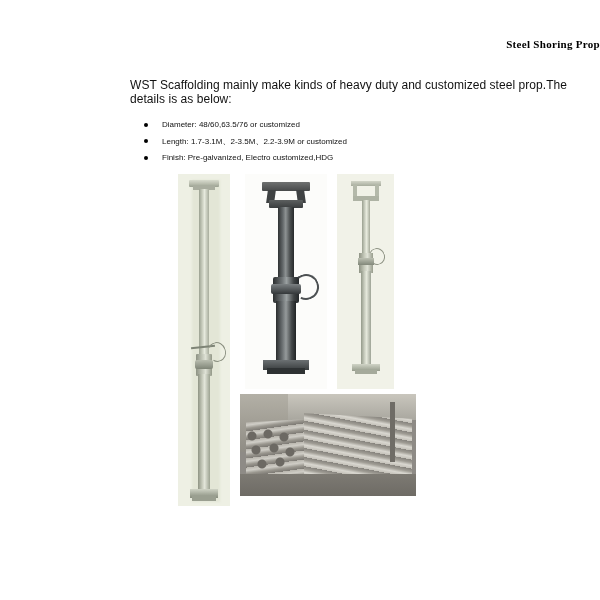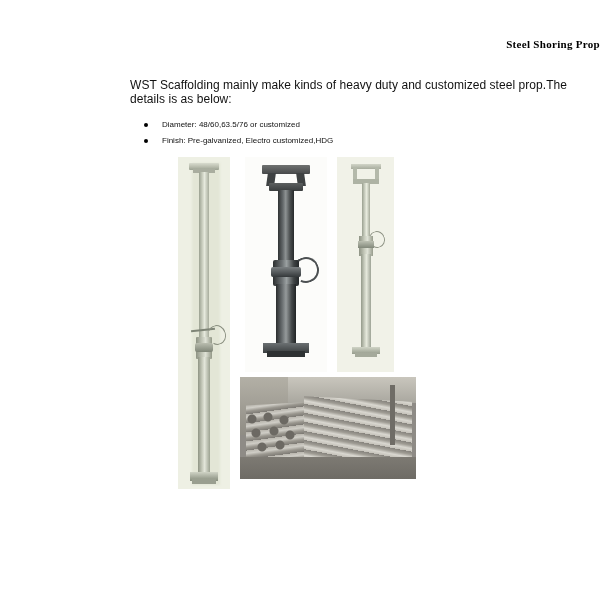--- a/index.html
+++ b/index.html
@@ -378,20 +378,21 @@
 <body>
 
 <div class="page">
 
   <h1 class="title">Steel Shoring Prop</h1>
 
   <p class="intro">WST Scaffolding mainly make kinds of heavy duty and customized steel prop.The details is as below:</p>
 
   <ul class="specs">
     <li>Diameter: 48/60,63.5/76 or customized</li>
+    <li>Length: 1.7-3.1M、2-3.5M、2.2-3.9M or customized</li>
     <li>Finish: Pre-galvanized, Electro customized,HDG</li>
   </ul>
 
   <div class="gallery">
 
     <div class="photo photo1">
       <div class="p1-shadow"></div>
       <div class="p1-plate-top"></div>
       <div class="p1-plate-top2"></div>
       <div class="p1-tube-upper"></div>

